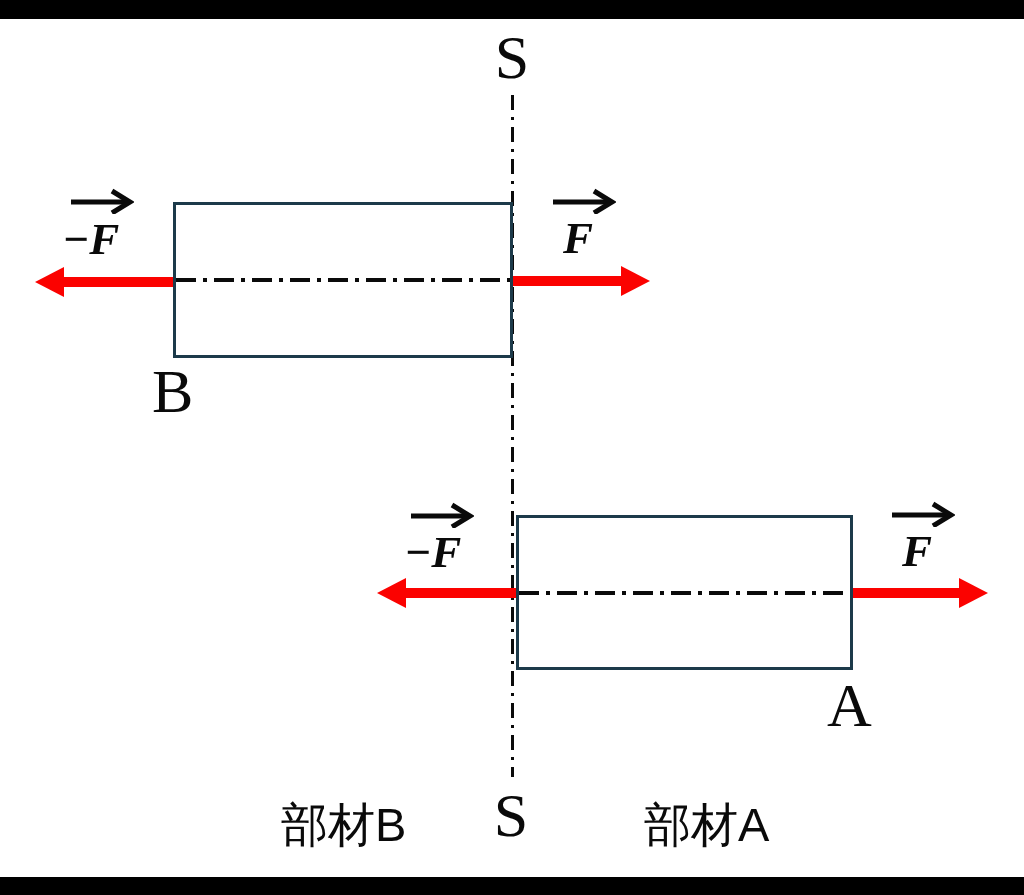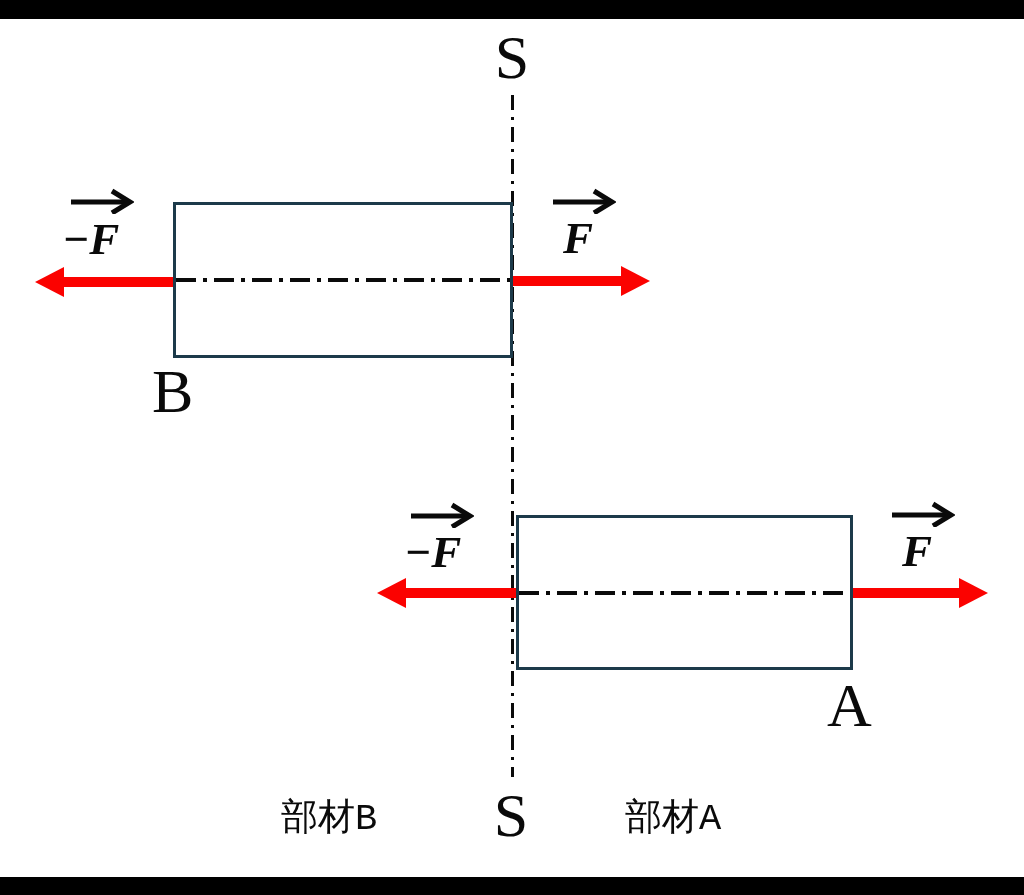--- a/index.html
+++ b/index.html
@@ -67,23 +67,23 @@
   #section-label-top{left:487px;top:26px;width:50px;text-align:center;}
   #section-label-bottom{left:486px;top:784px;width:50px;text-align:center;}
   .member-label{font-size:62px;}
   #member-b-label{left:152px;top:360px;}
   #member-a-label{left:827px;top:674px;}
   .force-label{font-size:45px;font-style:italic;font-weight:bold;}
   #force-b-left-label{left:62px;top:217px;}
   #force-b-right-label{left:563px;top:216px;}
   #force-a-left-label{left:404px;top:530px;}
   #force-a-right-label{left:902px;top:529px;}
-  .caption{font-family:Liberation Mono, monospace;font-size:37px;}
+  .caption{font-family:Liberation Sans, sans-serif;font-size:47px;}
   #member-b-caption{left:281px;top:801px;}
-  #member-a-caption{left:625px;top:801px;}
+  #member-a-caption{left:644px;top:801px;}
 </style>
 </head>
 <body>
 
 <div id="stage" style="--accent: #fb0200; --outline: #1c3a4a;">
 
   <div id="letterbox-top" class="letterbox"></div>
   <div id="letterbox-bottom" class="letterbox"></div>
 
   <div class="label section-label" id="section-label-top">S</div>

